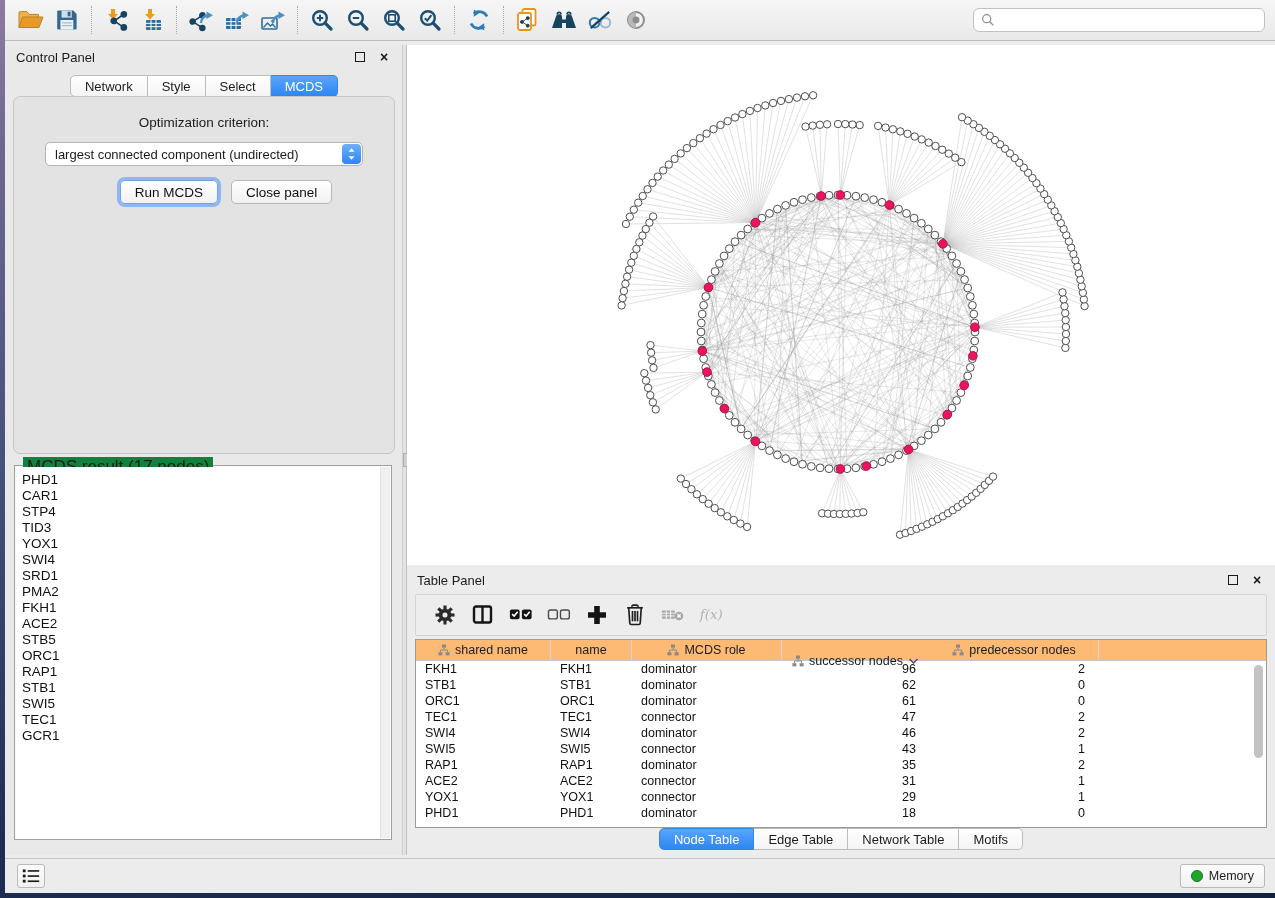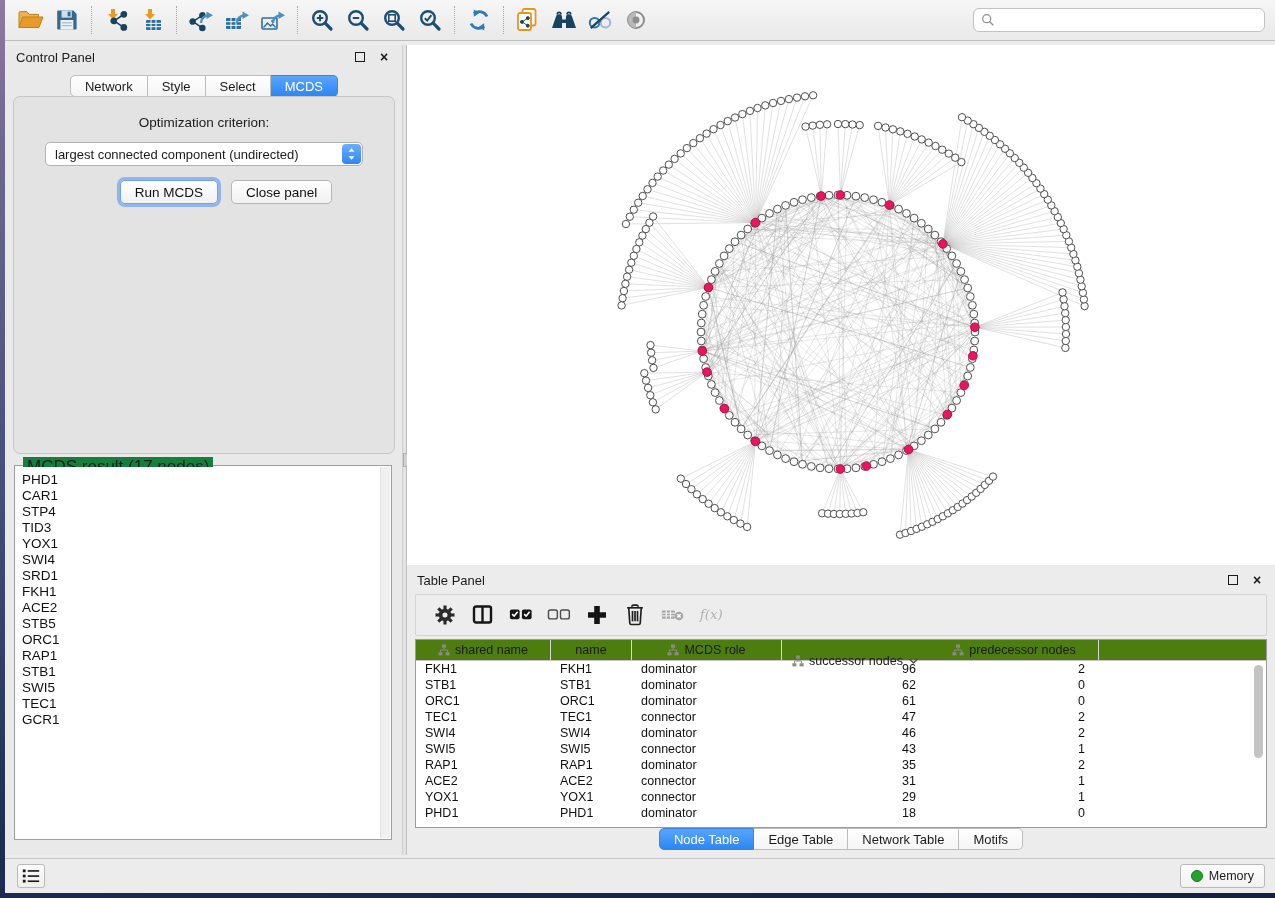--- a/index.html
+++ b/index.html
@@ -76,21 +76,21 @@
 
   
   .table-panel { position:absolute; left:402px; top:568px; width:868px; height:287px; background:#ececec; }
   .tp-toolbar { position:absolute; left:8px; top:26px; width:852px; height:42px; background:#ededed;
     border:1px solid #d4d4d4; border-radius:2px; display:flex; align-items:center; padding-left:12px; gap:4px; }
   .tp-btn { width:34px; height:30px; border:none; background:transparent; display:flex; align-items:center; justify-content:center; cursor:pointer; }
   .tp-btn svg { width:24px; height:24px; }
   .tp-btn.disabled { cursor:default; }
 
   .ntable { position:absolute; left:8px; top:71px; width:852px; height:189px; background:#fff; border:1px solid #9b9b9b; overflow:hidden; }
-  .ntable-header { display:flex; height:21px; background:#4d7c0f; border-bottom:1px solid #c6c6c6; }
+  .ntable-header { display:flex; height:21px; background:#fdba74; border-bottom:1px solid #c6c6c6; }
   .th { display:flex; align-items:center; justify-content:center; gap:5px; font-size:12.5px; color:#1c1c1c;
     border-right:1px solid #d6d6d6; cursor:pointer; }
   .th svg.tree { width:12px; height:12px; }
   .tr { display:flex; height:16px; align-items:center; }
   .td { font-size:12.5px; color:#111; white-space:nowrap; overflow:hidden; }
   .td.left { padding-left:9px; text-align:left; }
   .td.right { padding-right:14px; text-align:right; }
   .ntable-scroll { position:absolute; top:23px; right:2px; bottom:3px; width:11px; }
   .ntable-thumb { position:absolute; top:2px; left:1px; width:9px; height:93px; background:#c3c3c3; border-radius:5px; }
 
@@ -337,20 +337,21 @@
     <div class="mcds-fieldset">
       <span class="mcds-legend">MCDS result (17 nodes)</span>
       <div class="mcds-list" id="mcds-list">
           <div class="mcds-item">PHD1</div>
           <div class="mcds-item">CAR1</div>
           <div class="mcds-item">STP4</div>
           <div class="mcds-item">TID3</div>
           <div class="mcds-item">YOX1</div>
           <div class="mcds-item">SWI4</div>
           <div class="mcds-item">SRD1</div>
+          <div class="mcds-item">PMA2</div>
           <div class="mcds-item">FKH1</div>
           <div class="mcds-item">ACE2</div>
           <div class="mcds-item">STB5</div>
           <div class="mcds-item">ORC1</div>
           <div class="mcds-item">RAP1</div>
           <div class="mcds-item">STB1</div>
           <div class="mcds-item">SWI5</div>
           <div class="mcds-item">TEC1</div>
           <div class="mcds-item">GCR1</div>
         </div>

